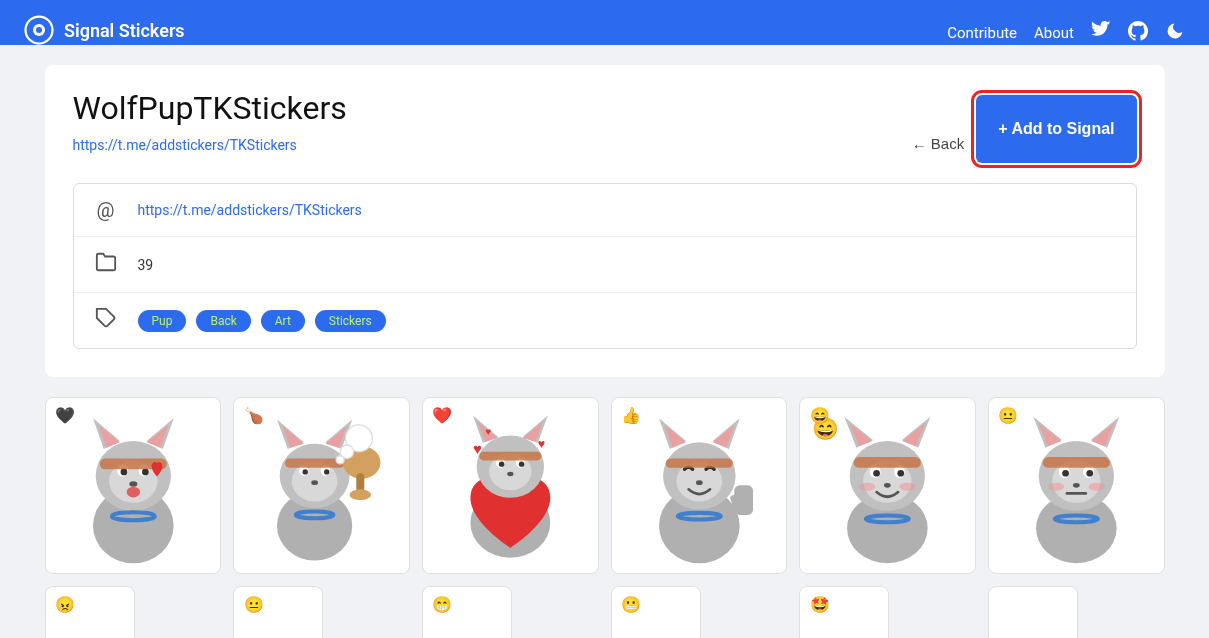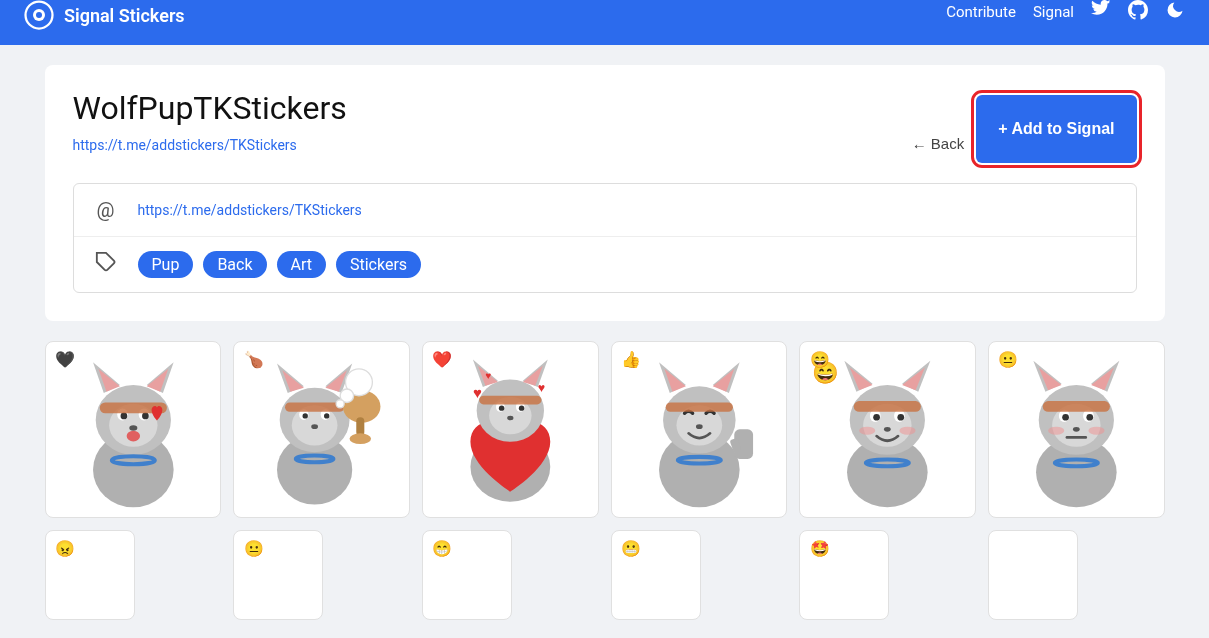--- a/index.html
+++ b/index.html
@@ -4,21 +4,21 @@
   <style>
     * { box-sizing: border-box; margin: 0; padding: 0; }
     body { font-family: -apple-system, BlinkMacSystemFont, 'Segoe UI', Roboto, sans-serif; background: #f0f2f5; }
 
     
     .header {
       background: #2c6bed;
       color: white;
       height: 45px;
       display: flex;
-      align-items: flex-start;
+      align-items: flex-end;
       padding: 0 24px;
       justify-content: space-between;
     }
     .header-left {
       display: flex;
       align-items: center;
       gap: 10px;
     }
     .header-logo {
       width: 30px;
@@ -149,24 +149,24 @@
     }
 
     .info-value-plain {
       color: #333;
       font-size: 14px;
     }
 
     .tag {
       display: inline-block;
       background: #2c6bed;
-      color: #ffffff;
+      color: #bef264;
       border-radius: 20px;
       padding: 4px 14px;
-      font-size: 16px;
+      font-size: 12px;
       margin-right: 6px;
     }
 
     
     .sticker-grid {
       display: grid;
       grid-template-columns: repeat(6, 1fr);
       gap: 12px;
     }
 
@@ -202,21 +202,21 @@
   <div class="header-left">
     <svg class="header-logo" viewBox="0 0 40 40" fill="none" xmlns="http://www.w3.org/2000/svg">
       <circle cx="20" cy="20" r="18" stroke="white" stroke-width="3" fill="none"></circle>
       <circle cx="20" cy="20" r="8" fill="white"></circle>
       <circle cx="20" cy="20" r="4" fill="#2c6bed"></circle>
     </svg>
     <span class="header-title">Signal Stickers</span>
   </div>
   <nav class="header-nav">
     <a class="header-nav-link" href="#">Contribute</a>
-    <a class="header-nav-link" href="#">Signal</a>
+    <a class="header-nav-link" href="#">About</a>
     <span class="header-icon">
       <svg width="20" height="20" viewBox="0 0 24 24" fill="white">
           <path d="M23 3a10.9 10.9 0 01-3.14 1.53A4.48 4.48 0 0022.43.36a9 9 0 01-2.88 1.1A4.52 4.52 0 0016.11 0c-2.5 0-4.52 2.03-4.52 4.52 0 .35.04.7.11 1.03C7.69 5.37 4.07 3.58 1.64.9a4.52 4.52 0 001.4 6.03 4.5 4.5 0 01-2.05-.57v.06c0 2.19 1.56 4.02 3.63 4.43a4.54 4.54 0 01-2.04.08 4.52 4.52 0 004.22 3.14A9.07 9.07 0 010 15.54a12.8 12.8 0 006.92 2.03c8.3 0 12.85-6.88 12.85-12.85 0-.2 0-.39-.01-.58A9.17 9.17 0 0023 3z"></path>
         </svg>
     </span>
     <span class="header-icon">
       <svg width="20" height="20" viewBox="0 0 24 24" fill="white">
           <path d="M12 0C5.37 0 0 5.37 0 12c0 5.3 3.44 9.8 8.21 11.39.6.11.82-.26.82-.58v-2.03c-3.34.73-4.04-1.61-4.04-1.61-.55-1.39-1.34-1.76-1.34-1.76-1.09-.75.08-.73.08-.73 1.2.08 1.84 1.24 1.84 1.24 1.07 1.83 2.81 1.3 3.5 1 .11-.78.42-1.3.76-1.6-2.67-.3-5.47-1.33-5.47-5.93 0-1.31.47-2.38 1.24-3.22-.13-.3-.54-1.52.12-3.17 0 0 1.01-.32 3.3 1.23a11.5 11.5 0 013-.4c1.02.005 2.04.14 3 .4 2.29-1.55 3.3-1.23 3.3-1.23.66 1.65.25 2.87.12 3.17.77.84 1.24 1.91 1.24 3.22 0 4.61-2.81 5.63-5.48 5.92.43.37.82 1.1.82 2.22v3.29c0 .32.22.7.83.58A12 12 0 0024 12C24 5.37 18.63 0 12 0z"></path>
         </svg>
     </span>
@@ -243,20 +243,28 @@
     </div>
 
     <div class="info-box">
       <div class="info-row">
         <span class="info-icon">@</span>
         <a class="info-value" href="#">https://t.me/addstickers/TKStickers</a>
       </div>
       <div class="info-row">
         <span class="info-icon">
           <svg width="22" height="22" viewBox="0 0 24 24" fill="none" stroke="#555" stroke-width="2">
+              <path d="M22 19a2 2 0 01-2 2H4a2 2 0 01-2-2V5a2 2 0 012-2h5l2 3h9a2 2 0 012 2z"></path>
+            </svg>
+        </span>
+        <span class="info-value-plain">39</span>
+      </div>
+      <div class="info-row">
+        <span class="info-icon">
+          <svg width="22" height="22" viewBox="0 0 24 24" fill="none" stroke="#555" stroke-width="2">
               <path d="M20.59 13.41l-7.17 7.17a2 2 0 01-2.83 0L2 12V2h10l8.59 8.59a2 2 0 010 2.82z"></path>
               <line x1="7" y1="7" x2="7.01" y2="7"></line>
             </svg>
         </span>
         <div>
           <span class="tag">Pup</span>
           <span class="tag">Back</span>
           <span class="tag">Art</span>
           <span class="tag">Stickers</span>
         </div>

